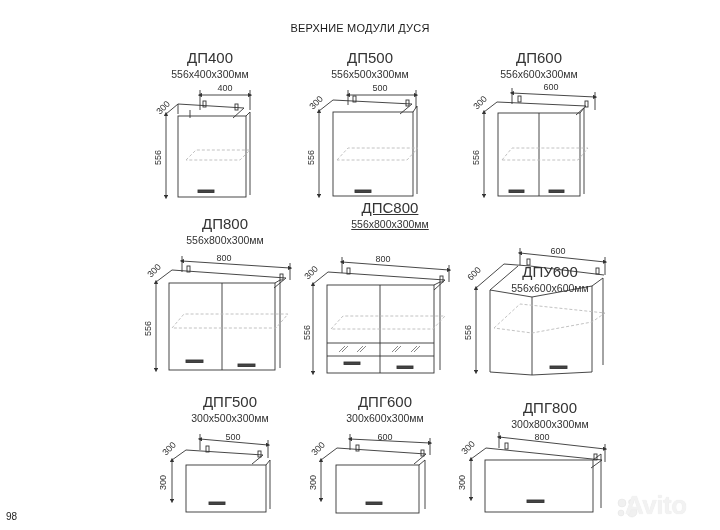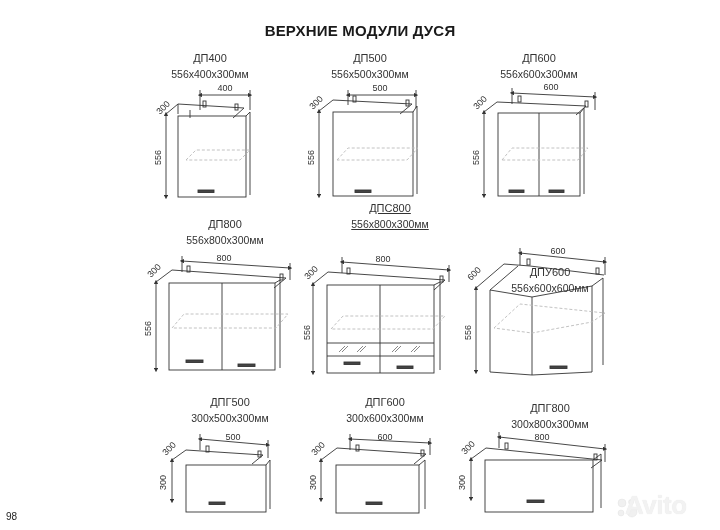--- a/index.html
+++ b/index.html
@@ -1,21 +1,21 @@
 <!DOCTYPE html>
 <html><head>
   <meta charset="utf-8">
   <style>
     html, body { margin: 0; padding: 0; background: #ffffff; }
     body { width: 720px; height: 530px; position: relative; overflow: hidden;
            font-family: "Liberation Sans", sans-serif; color: #222; }
     .title { position: absolute; top: 22px; left: 0; width: 720px; text-align: center;
-             font-weight: bold; font-size: 15px; letter-spacing: 0.2px; color: #1a1a1a; }
+             font-weight: normal; font-size: 11px; letter-spacing: 0.2px; color: #1a1a1a; }
     .label { position: absolute; text-align: center; font-size: 10.5px; color: #333; line-height: 16px; }
-    .label .code { font-size: 11px; }
+    .label .code { font-size: 15px; }
     .page-num { position: absolute; left: 6px; top: 511px; font-size: 10px; font-weight: normal; color: #222; }
     .watermark { position: absolute; left: 625px; top: 490px; font-size: 26px; font-weight: bold;
                  color: #f2f2f2; letter-spacing: -0.5px;
                  text-shadow: 0 0 1px #e4e4e4; }
     .wm-dots { position: absolute; left: 615px; top: 496px; }
     svg.drawing { position: absolute; left: 0; top: 0; }
   </style>
 </head>
 <body>
 

